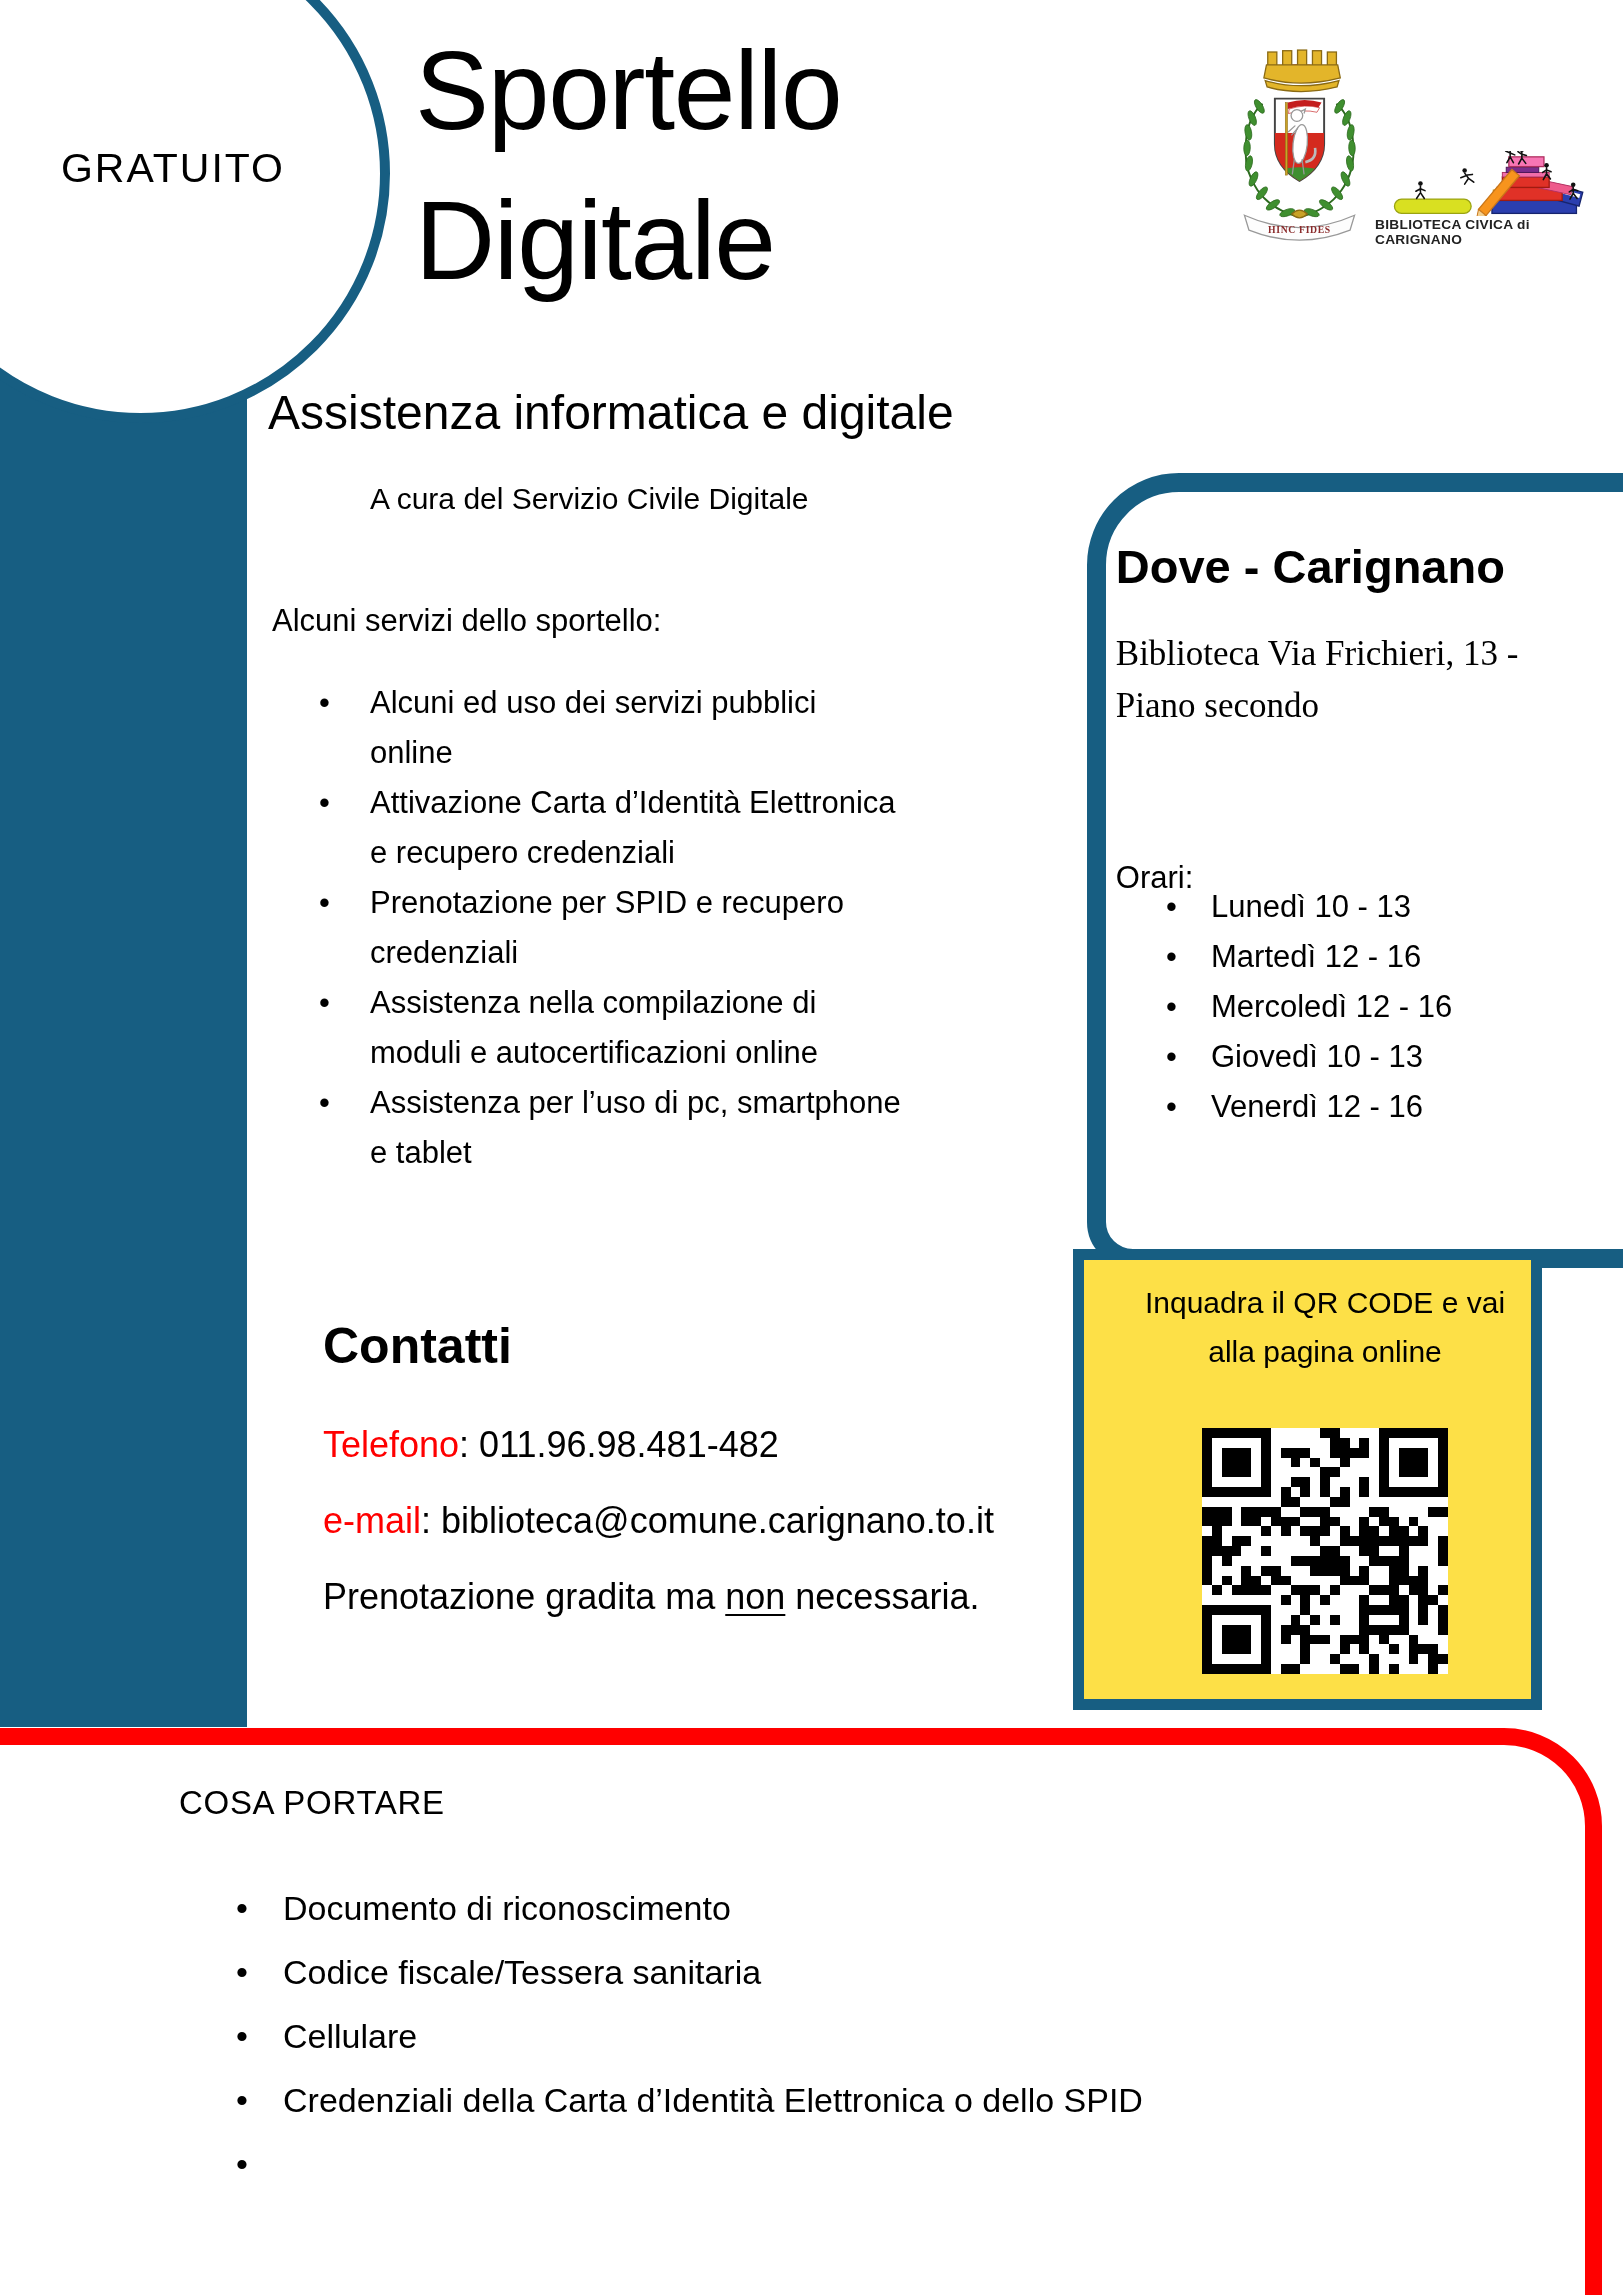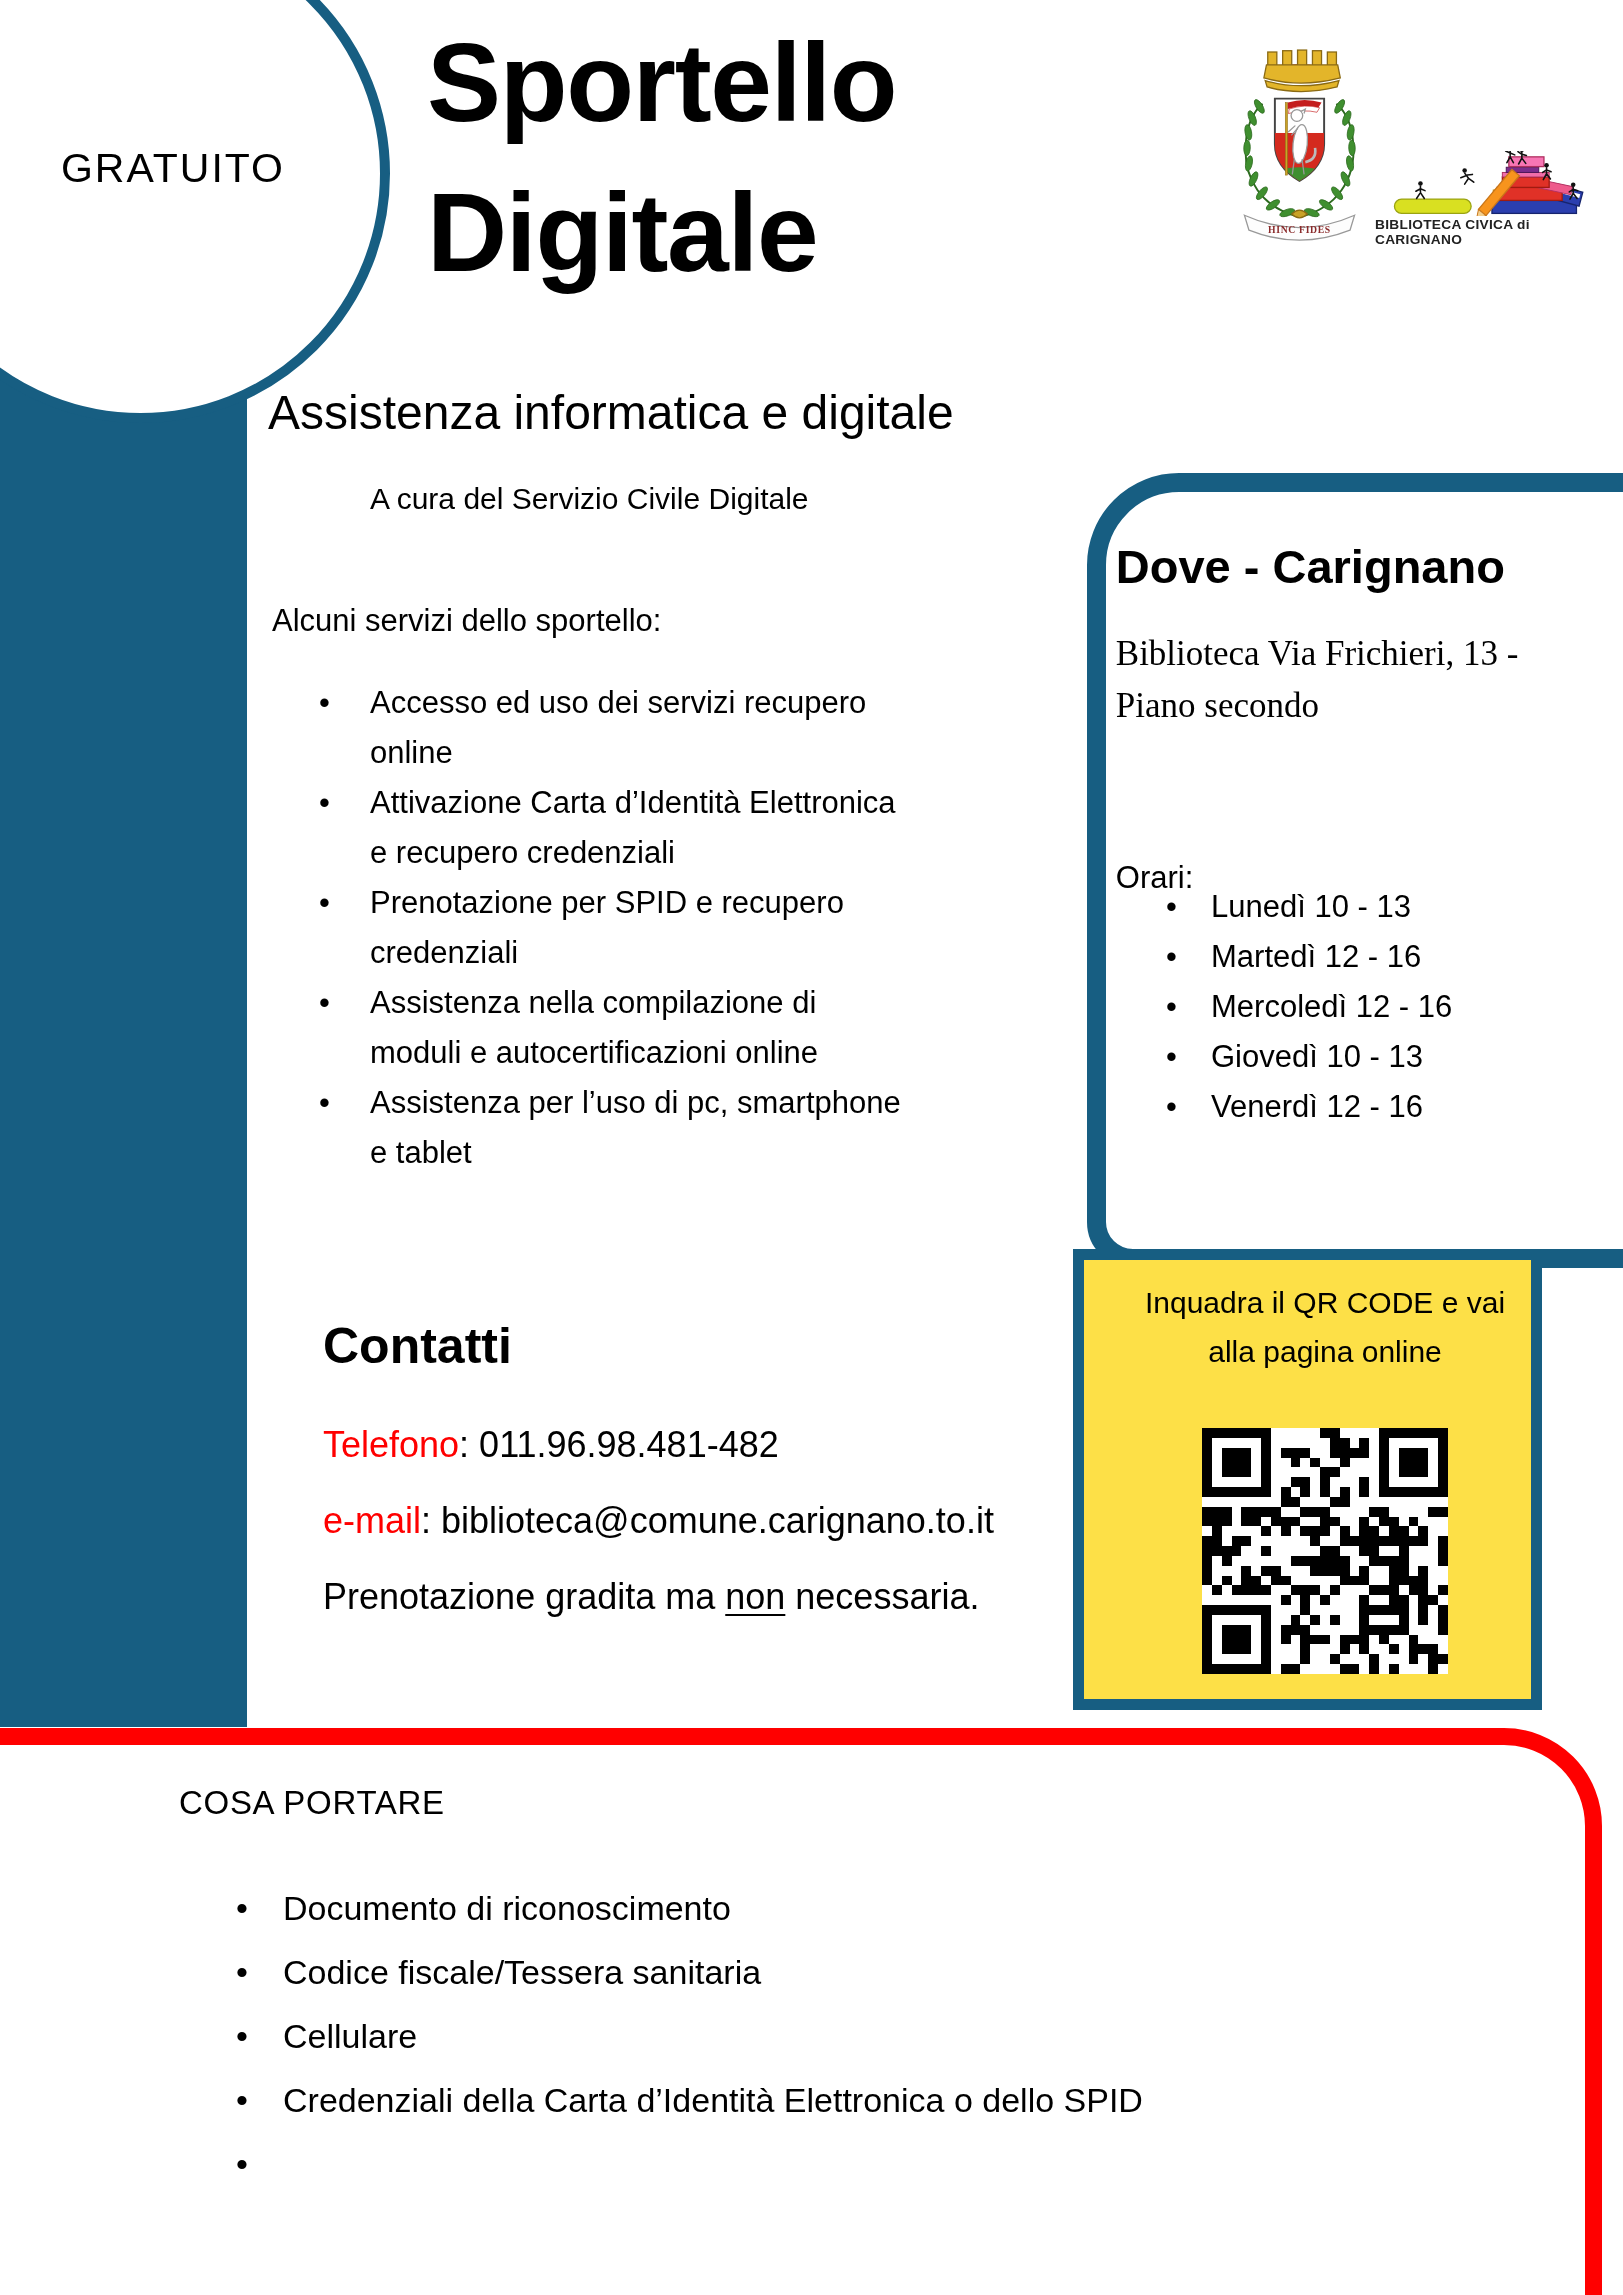--- a/index.html
+++ b/index.html
@@ -9,21 +9,21 @@
   .preline{white-space:pre-line;}
 
   
   #left-band{left:0;top:0;width:247px;height:1727px;background:#175E82;}
   #free-badge{left:-109px;top:-76px;width:479px;height:479px;border-radius:50%;
               background:#fff;border:10.5px solid #175E82;box-sizing:content-box;}
   #free-badge-label{left:39px;top:145px;width:268px;text-align:center;
                     font-size:41px;letter-spacing:2px;}
 
   
-  .title-line{left:427px;font-size:111px;font-weight:700;line-height:111px;letter-spacing:-1.3px;}
+  .title-line{left:415px;font-size:111px;font-weight:400;line-height:111px;letter-spacing:-1.3px;margin-top:8px;}
   #title-1{top:27.5px;}
   #title-2{top:178px;}
 
   #subtitle{left:268px;top:385px;font-size:48px;}
   #curator{left:370px;top:482px;font-size:30px;}
   #services-intro{left:272px;top:603px;font-size:31px;}
 
   ul.plainlist{list-style:none;margin:0;padding:0;}
   ul.plainlist li{display:flex;align-items:flex-start;}
   .dot{flex:0 0 auto;}
@@ -189,21 +189,21 @@
   </svg>
   <div id="library-caption" class="abs">BIBLIOTECA CIVICA di CARIGNANO</div>
 
   <div id="subtitle" class="abs">Assistenza informatica e digitale</div>
   <div id="curator" class="abs">A cura del Servizio Civile Digitale</div>
   <div id="services-intro" class="abs">Alcuni servizi dello sportello:</div>
 
   <ul id="services-list" class="abs plainlist">
     <li>
       <span class="dot">•</span>
-      <span class="preline">Accesso ed uso dei servizi recupero
+      <span class="preline">Alcuni ed uso dei servizi pubblici
 online</span>
       </li>
     <li>
       <span class="dot">•</span>
       <span class="preline">Attivazione Carta d’Identità Elettronica
 e recupero credenziali</span>
       </li>
     <li>
       <span class="dot">•</span>
       <span class="preline">Prenotazione per SPID e recupero

